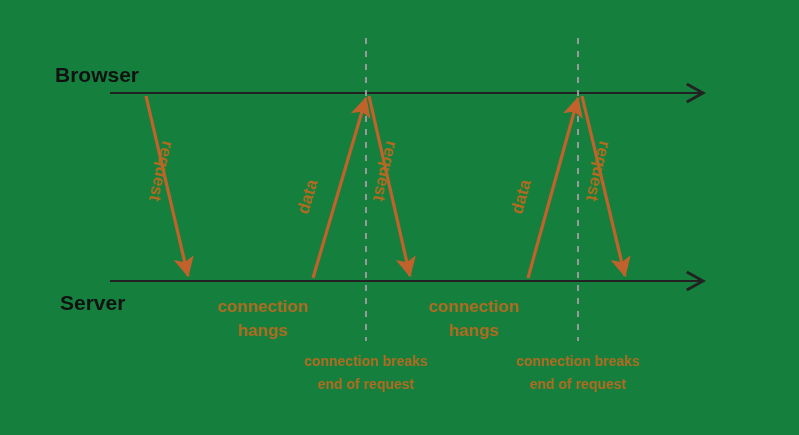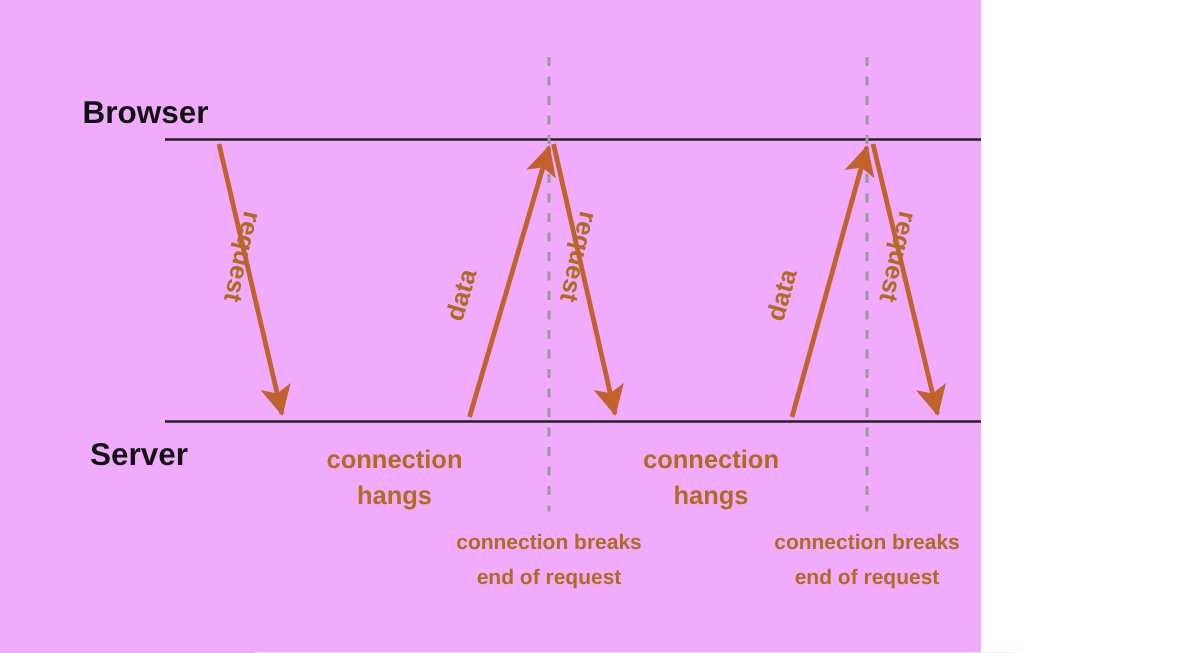--- a/index.html
+++ b/index.html
@@ -5,23 +5,23 @@
   html, body {
     margin: 0;
     padding: 0;
     background: #ffffff;
   }
   body {
     font-family: "Liberation Sans", sans-serif;
   }
   #stage {
     position: relative;
-    width: 654px;
+    width: 799px;
     height: 435px;
-    background: #f0abfc;
+    background: #15803d;
     overflow: hidden;
   }
   #diagram-svg {
     position: absolute;
     left: 0;
     top: 0;
     width: 799px;
     height: 435px;
     display: block;
   }

